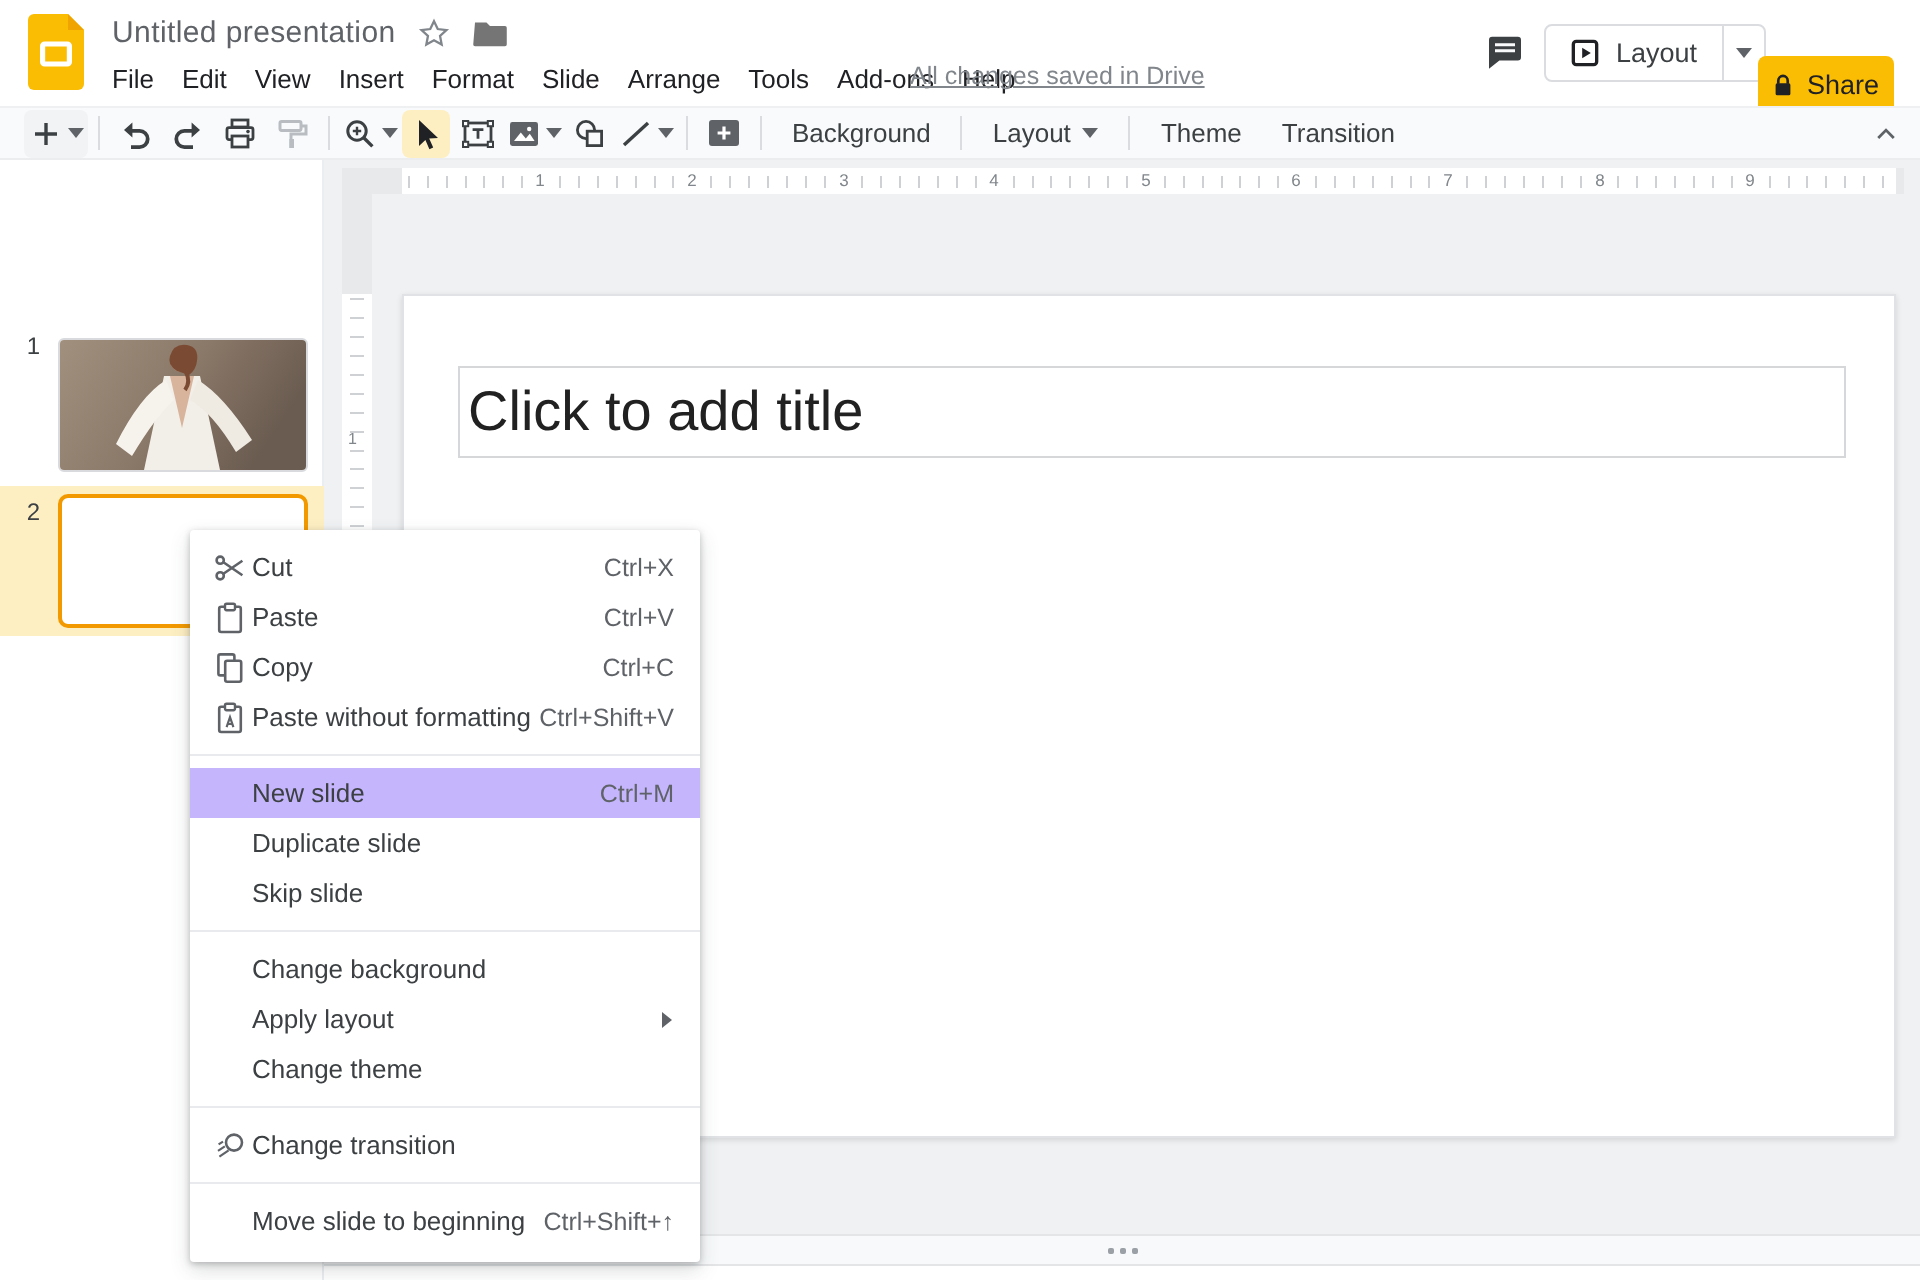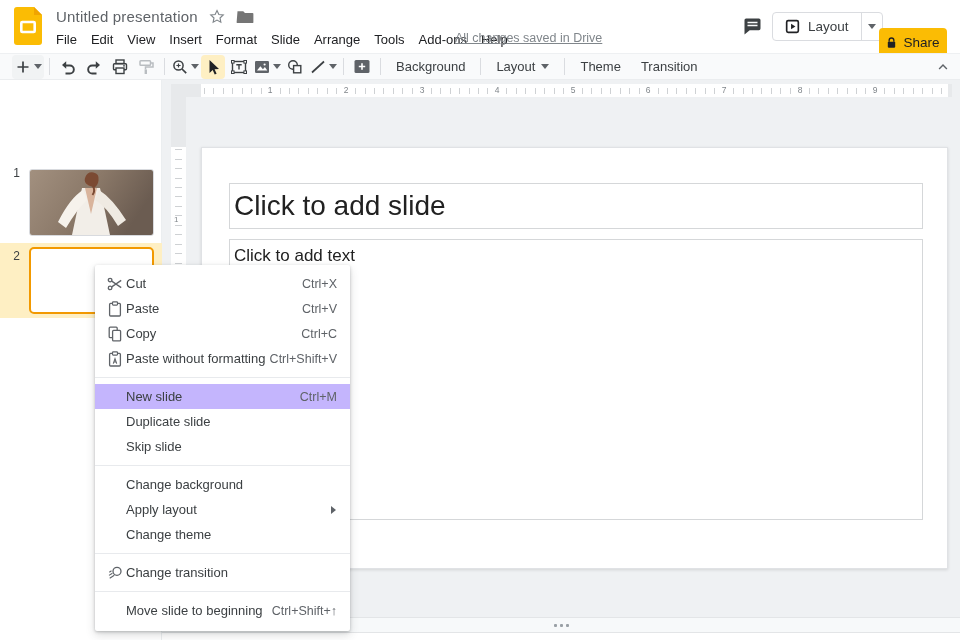--- a/index.html
+++ b/index.html
@@ -302,22 +302,21 @@
     <span class="hr-num" style="left:160px;">2</span>
     <span class="hr-num" style="left:236px;">3</span>
     <span class="hr-num" style="left:311px;">4</span>
     <span class="hr-num" style="left:387px;">5</span>
     <span class="hr-num" style="left:462px;">6</span>
     <span class="hr-num" style="left:538px;">7</span>
     <span class="hr-num" style="left:614px;">8</span>
     <span class="hr-num" style="left:689px;">9</span>
   </div>
   <div class="slide-page">
-    <div class="ph-box ph-title">Click to add slide</div>
-    <div class="ph-box ph-body">Click to add text</div>
+    <div class="ph-box ph-title">Click to add title</div>
   </div>
   <div class="notes-splitter">
     <span class="splitter-dot"></span>
     <span class="splitter-dot"></span>
     <span class="splitter-dot"></span>
   </div>
   <div class="notes-area"></div>
 </div>
 
 <div class="ctx-menu">

